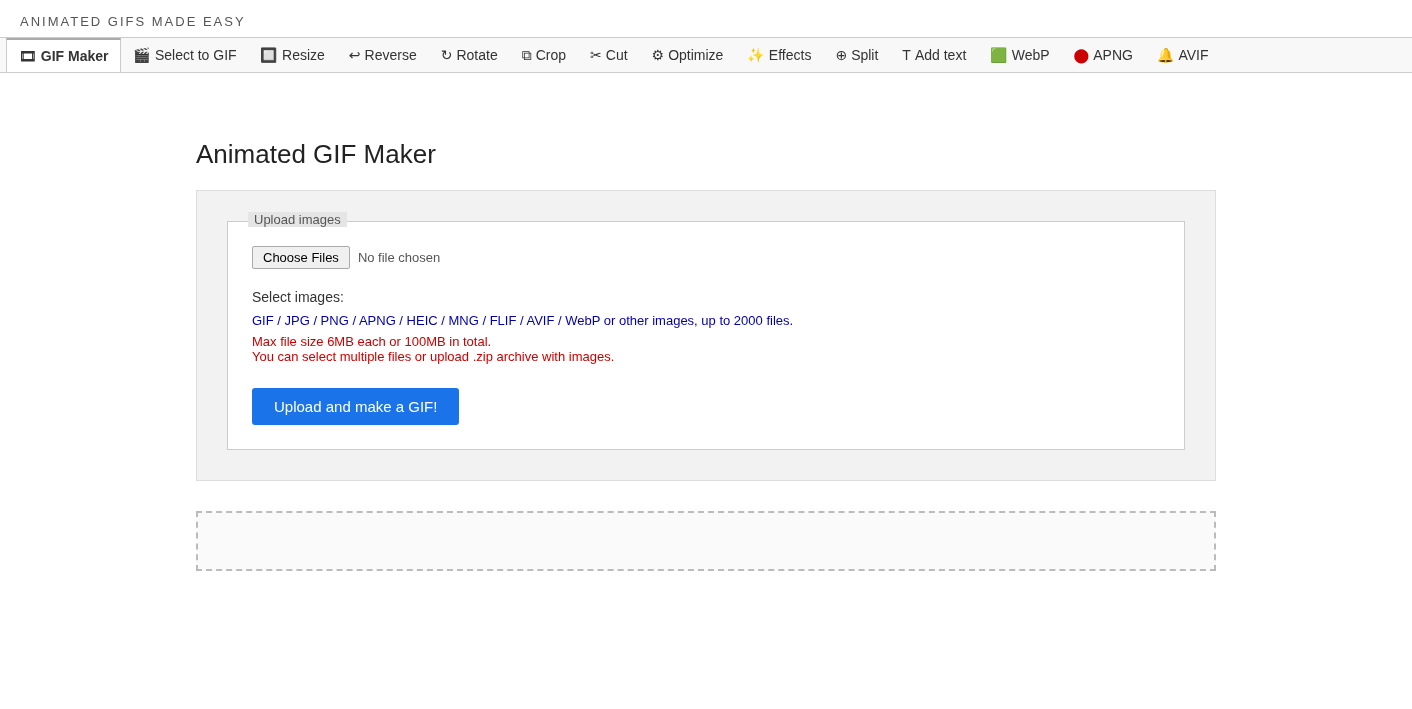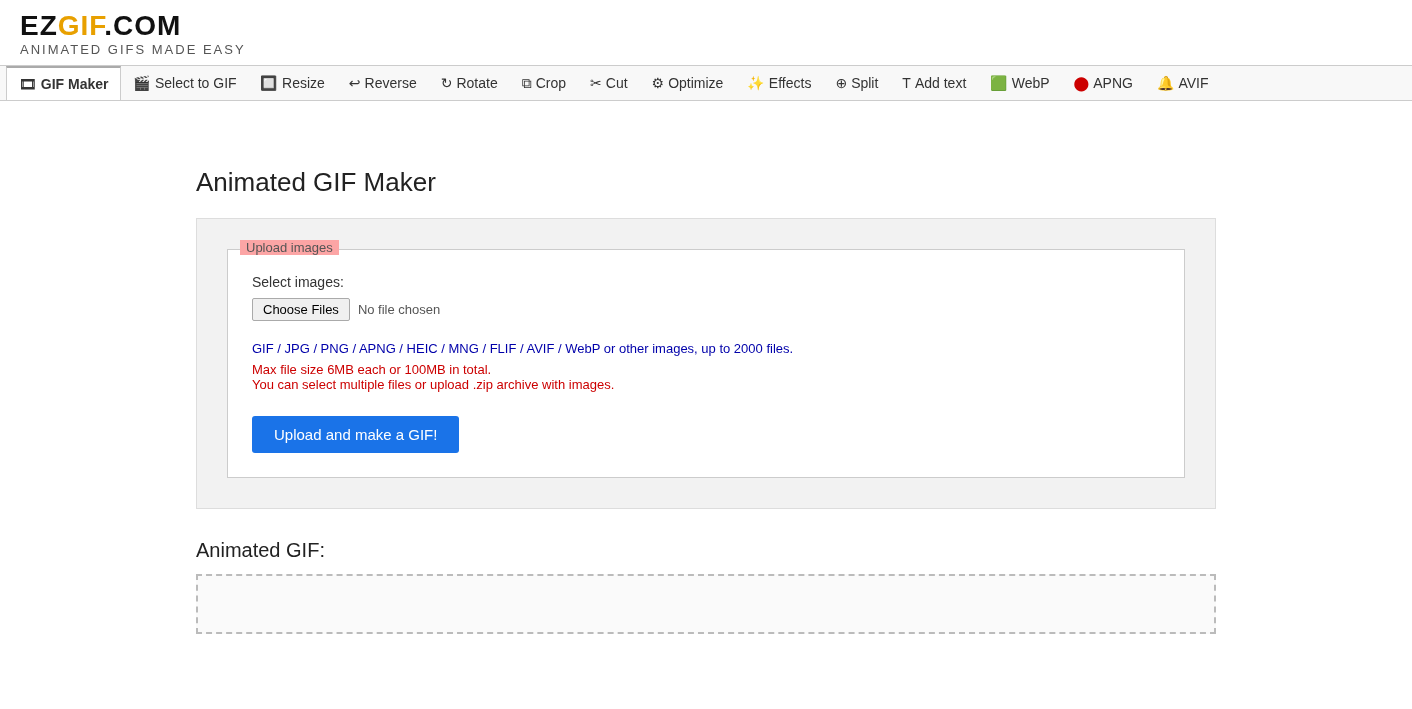--- a/index.html
+++ b/index.html
@@ -89,22 +89,22 @@
     #upload-box {
       border: 1px solid #ccc;
       background: #fff;
       padding: 24px;
       position: relative;
     }
 
     #upload-legend {
       position: absolute;
       top: -10px;
-      left: 12px;
-      background: #fca5a5;
+      left: 20px;
+      background: #e5e5e5;
       padding: 0 6px;
       font-size: 13px;
       color: #555;
     }
 
     #select-label {
       font-size: 14px;
       margin-bottom: 8px;
       color: #333;
     }
@@ -170,23 +170,20 @@
       min-height: 60px;
       border: 2px dashed #bbb;
       background: #fafafa;
     }
   </style>
 </head>
 <body>
 
 <div id="header">
   <div>
-    <div id="logo-text">
-      <span class="ez">EZ</span><span class="gif">GIF</span><span class="com">.COM</span>
-    </div>
     <div id="logo-subtitle">ANIMATED GIFS MADE EASY</div>
   </div>
 </div>
 
 <nav id="navbar">
   <a class="nav-item active">
     <span class="nav-icon">🎞</span>
     <span>GIF Maker</span>
   </a>
   <a class="nav-item">
@@ -244,33 +241,32 @@
 </nav>
 
 <div id="main">
 
   <h1 id="page-title">Animated GIF Maker</h1>
 
   <div id="upload-panel">
     <div id="upload-box">
       <span id="upload-legend">Upload images</span>
 
-      <div id="select-label">Select images:</div>
-
       <div id="file-input-row">
         <button id="choose-files-btn">Choose Files</button>
         <span id="no-file-text">No file chosen</span>
       </div>
 
+      <div id="select-label">Select images:</div>
+
       <div id="format-info">GIF / JPG / PNG / APNG / HEIC / MNG / FLIF / AVIF / WebP or other images, up to 2000 files.</div>
       <div id="size-info">Max file size 6MB each or 100MB in total.</div>
       <div id="tip-info">You can select multiple files or upload .zip archive with images.</div>
 
       <button id="upload-btn">Upload and make a GIF!</button>
     </div>
   </div>
 
   <div>
-    <h2 id="gif-section-title">Animated GIF:</h2>
     <div id="gif-output-box"></div>
   </div>
 
 </div>
 
 </body></html>

